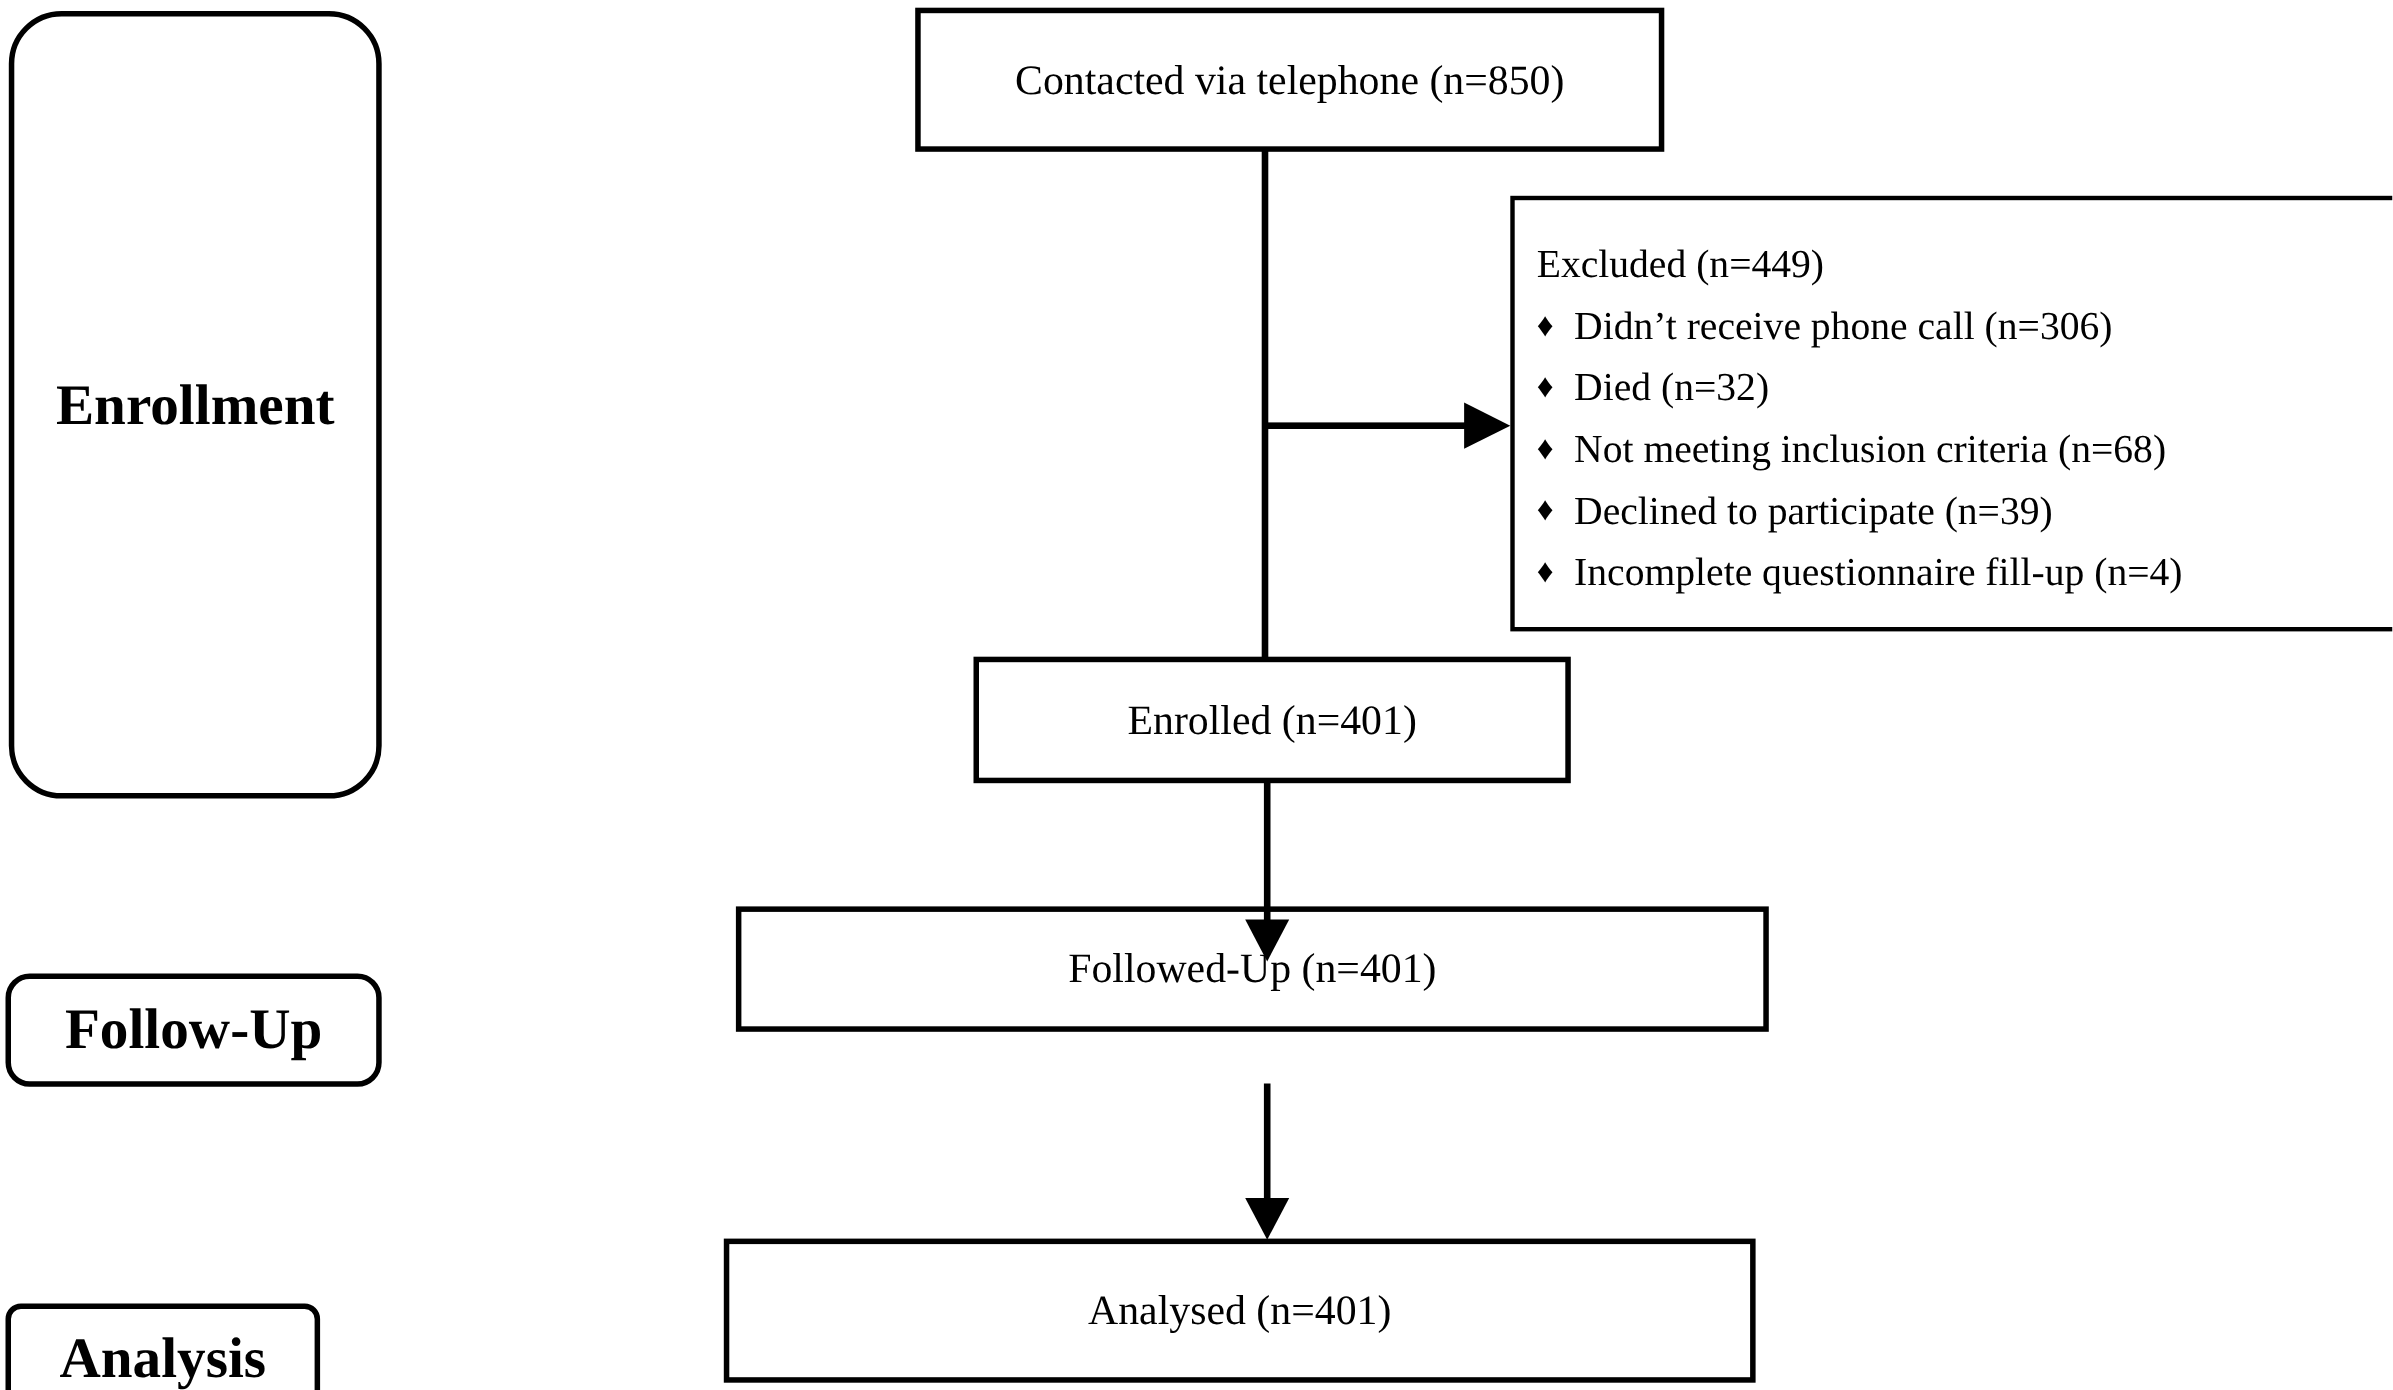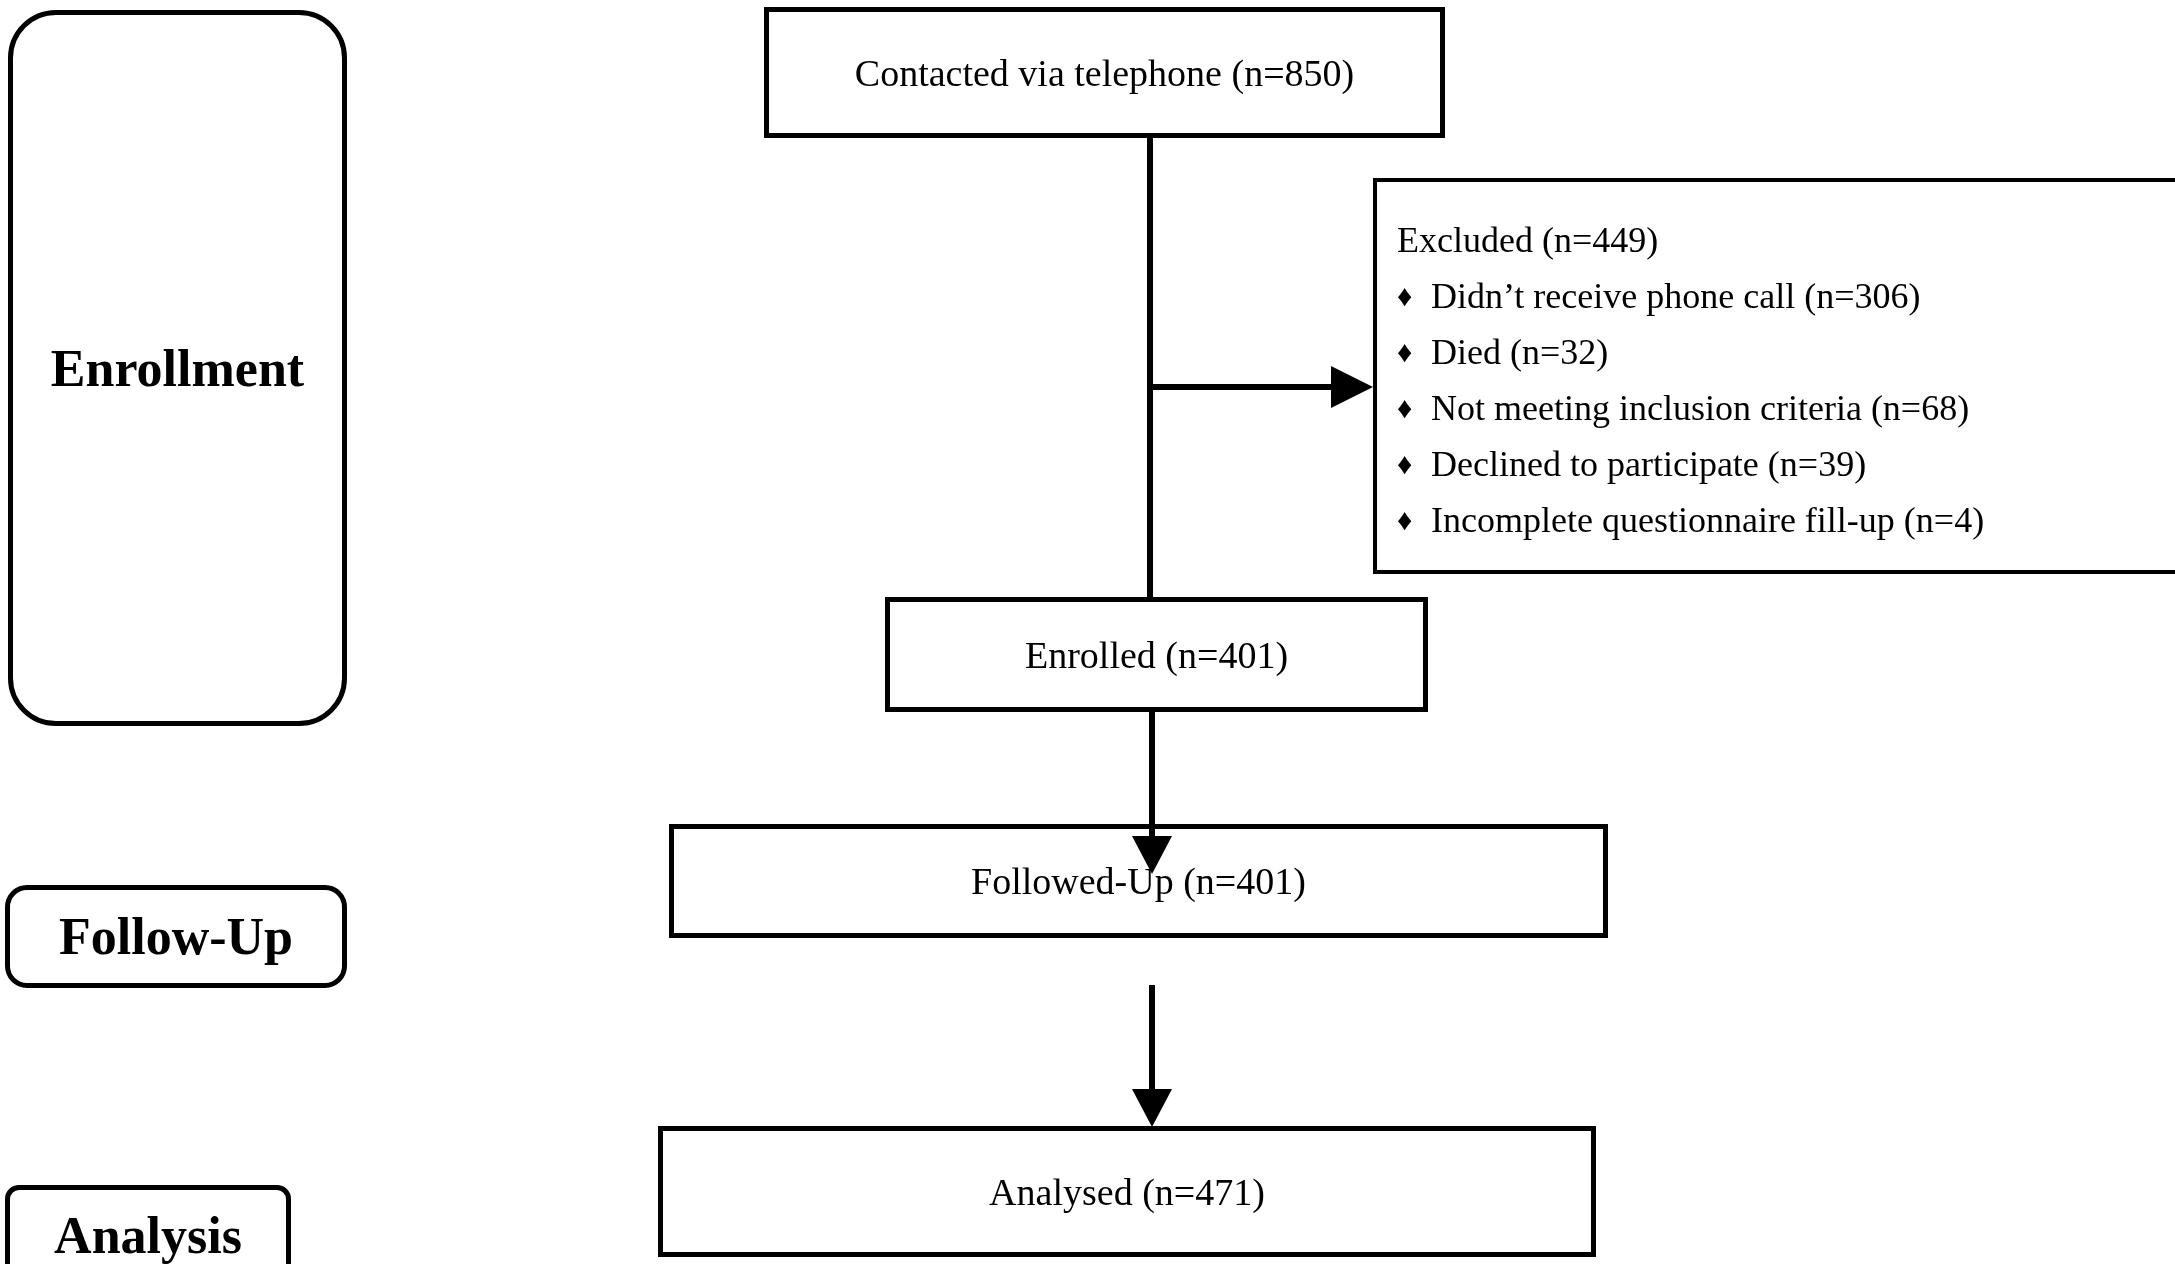--- a/index.html
+++ b/index.html
@@ -37,21 +37,21 @@
     display: flex;
     align-items: center;
     justify-content: center;
     font-weight: bold;
     font-size: 52px;
   }
   #stage-enrollment { left: 8px;  top: 10px;   width: 339px; height: 716px; border-radius: 48px; }
   #stage-followup   { left: 5px;  top: 885px;  width: 342px; height: 103px; border-radius: 22px; }
   #stage-analysis   { left: 5px;  top: 1149px; width: 286px; height: 101px; border-radius: 14px; margin-top: 36px; }
 
-  #box-contacted  { left: 764px;  top: 7px;    width: 681px; height: 131px; }
+  #box-contacted  { left: 832px;  top: 7px;    width: 681px; height: 131px; }
   #box-enrolled   { left: 885px;  top: 597px;  width: 543px; height: 115px; }
   #box-followedup { left: 669px;  top: 824px;  width: 939px; height: 114px; }
   #box-analysed   { left: 658px;  top: 1126px; width: 938px; height: 131px; }
 
   
   #box-excluded {
     position: absolute;
     box-sizing: border-box;
     left: 1373px;
     top: 178px;
@@ -151,21 +151,21 @@
 
   <div class="flow-box" id="box-enrolled">
     <span>Enrolled (n=401)</span>
   </div>
 
   <div class="flow-box" id="box-followedup">
     <span>Followed-Up (n=401)</span>
   </div>
 
   <div class="flow-box" id="box-analysed">
-    <span>Analysed (n=471)</span>
+    <span>Analysed (n=401)</span>
   </div>
 
   <div class="line" id="vline-top"></div>
   <div class="line" id="hline-excluded"></div>
   <div class="arrowhead-right" id="arrowhead-excluded"></div>
 
   <div class="line" id="vline-enrolled"></div>
   <div class="arrowhead-down" id="arrowhead-followedup"></div>
 
   <div class="line" id="vline-followedup"></div>

